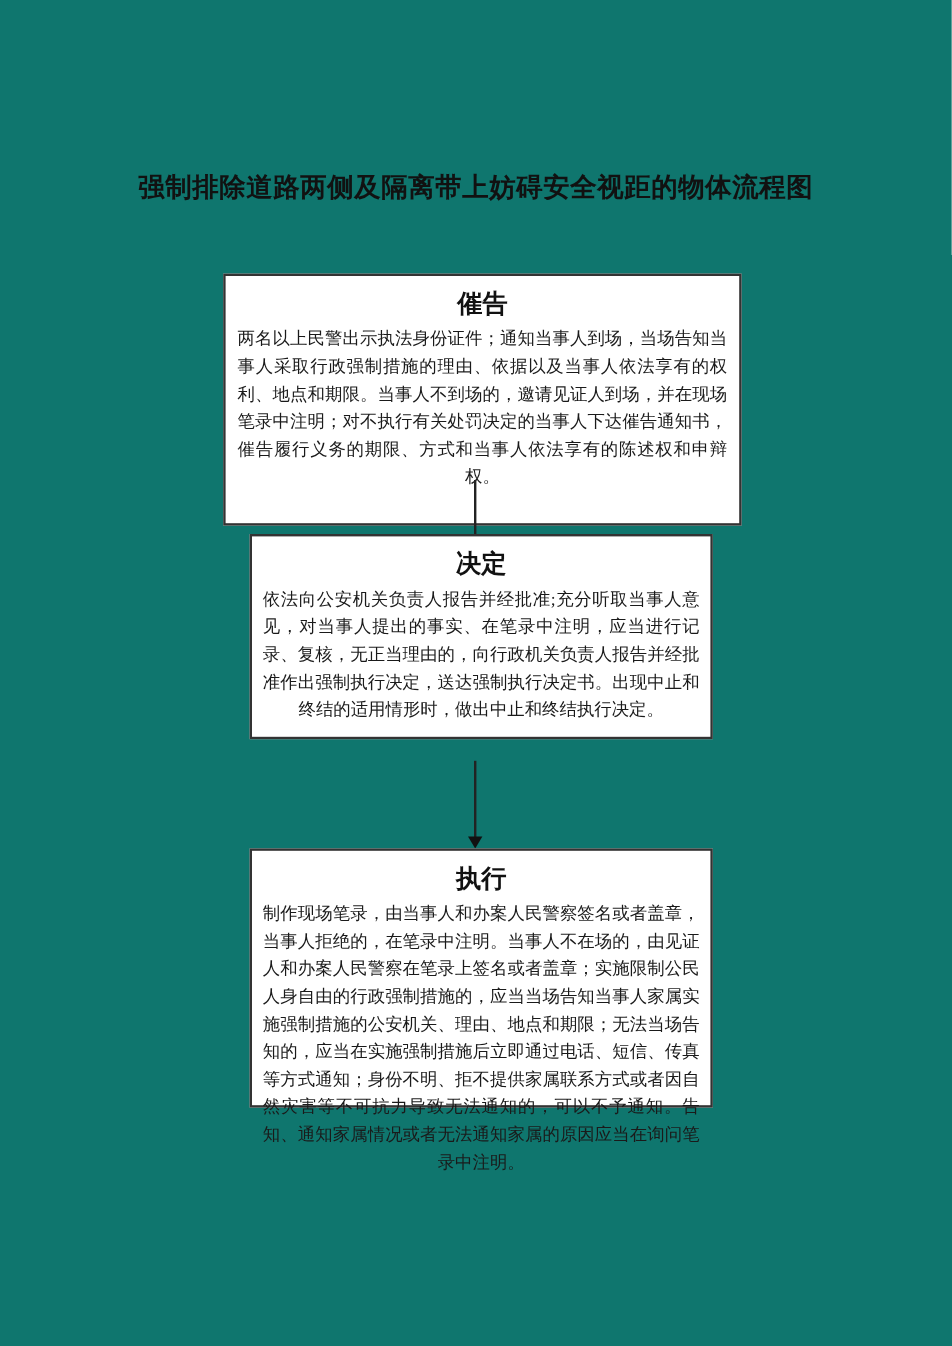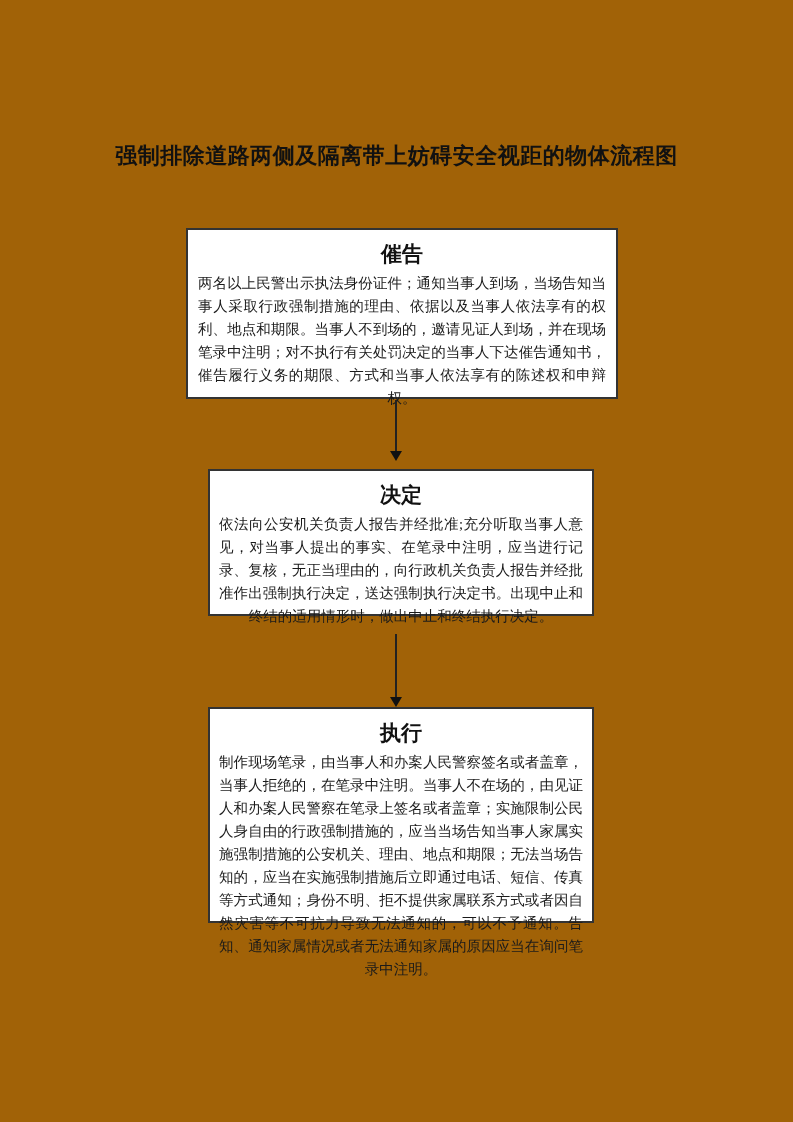--- a/index.html
+++ b/index.html
@@ -6,40 +6,40 @@
   html, body { background: #ffffff; }
   body {
     width: 793px; height: 1122px;
     font-family: "Liberation Serif", "DejaVu Serif", serif;
     color: #000;
     position: relative;
     overflow: hidden;
   }
   .page {
     position: absolute; inset: 0;
-    background: #a16207;
+    background: #0f766e;
   }
   .doc-title {
     position: absolute;
     top: 141px; left: 0; right: 0;
     text-align: center;
     font-family: "Liberation Sans", "DejaVu Sans", sans-serif;
     font-weight: 700;
     font-size: 22px;
     line-height: 30px;
     letter-spacing: 0.5px;
     color: #111;
   }
   .flow-node {
     position: absolute;
     border: 2px solid #333;
     background: #ffffff;
   }
-  .node-1 { left: 186px; top: 228px; width: 432px; height: 171px; }
-  .node-2 { left: 208px; top: 469px; width: 386px; height: 147px; }
+  .node-1 { left: 186px; top: 228px; width: 432px; height: 210px; }
+  .node-2 { left: 208px; top: 445px; width: 386px; height: 171px; }
   .node-3 { left: 208px; top: 707px; width: 386px; height: 216px; }
   .node-heading {
     margin: 10px 8px 4px;
     text-align: center;
     font-family: "Liberation Sans", "DejaVu Sans", sans-serif;
     font-weight: 700;
     font-size: 21px;
     line-height: 28px;
     color: #111;
   }

